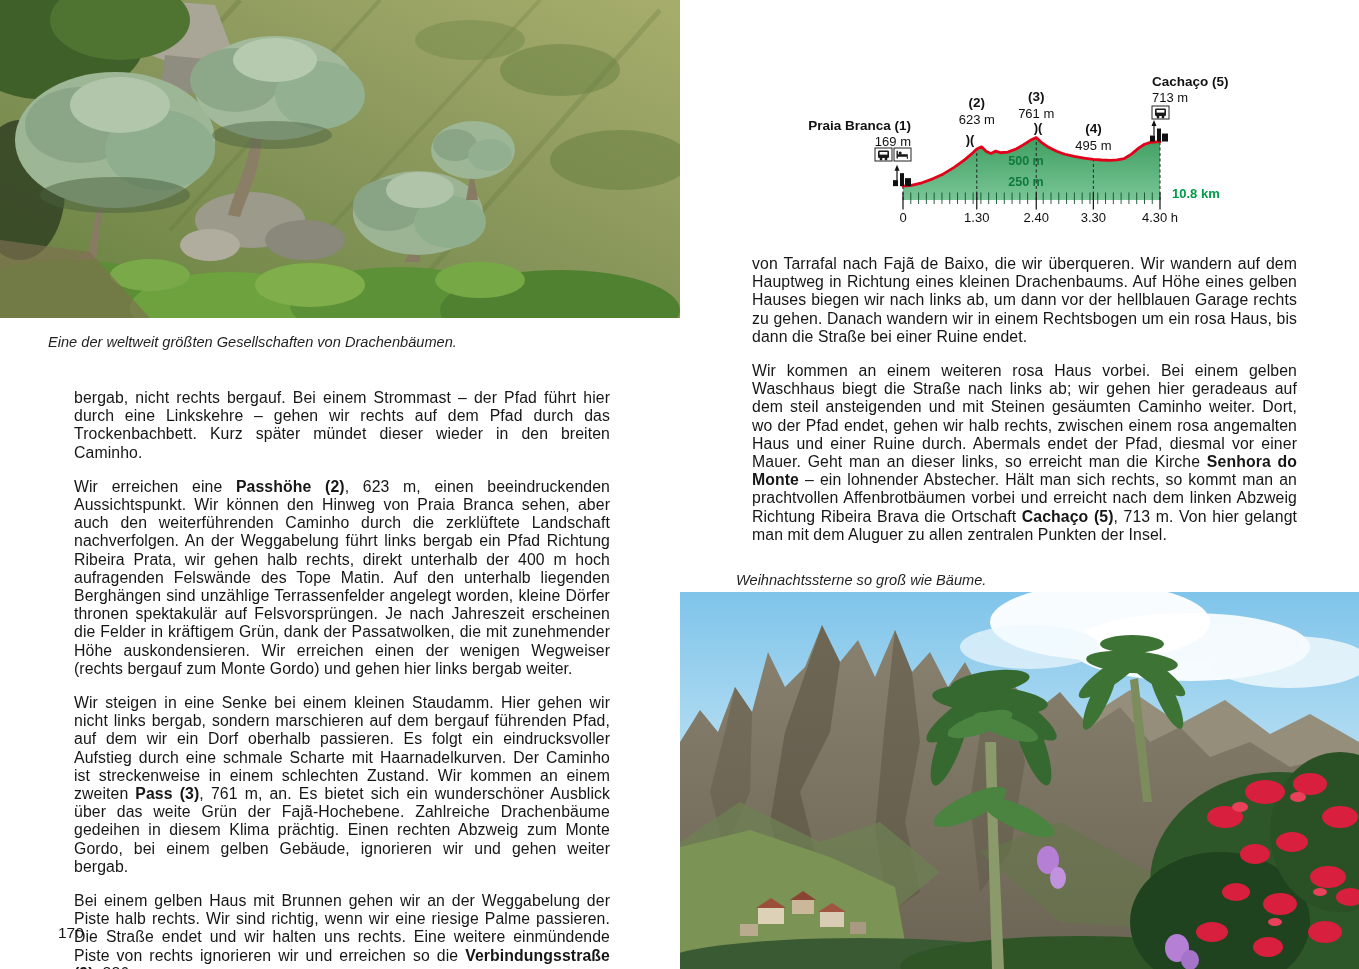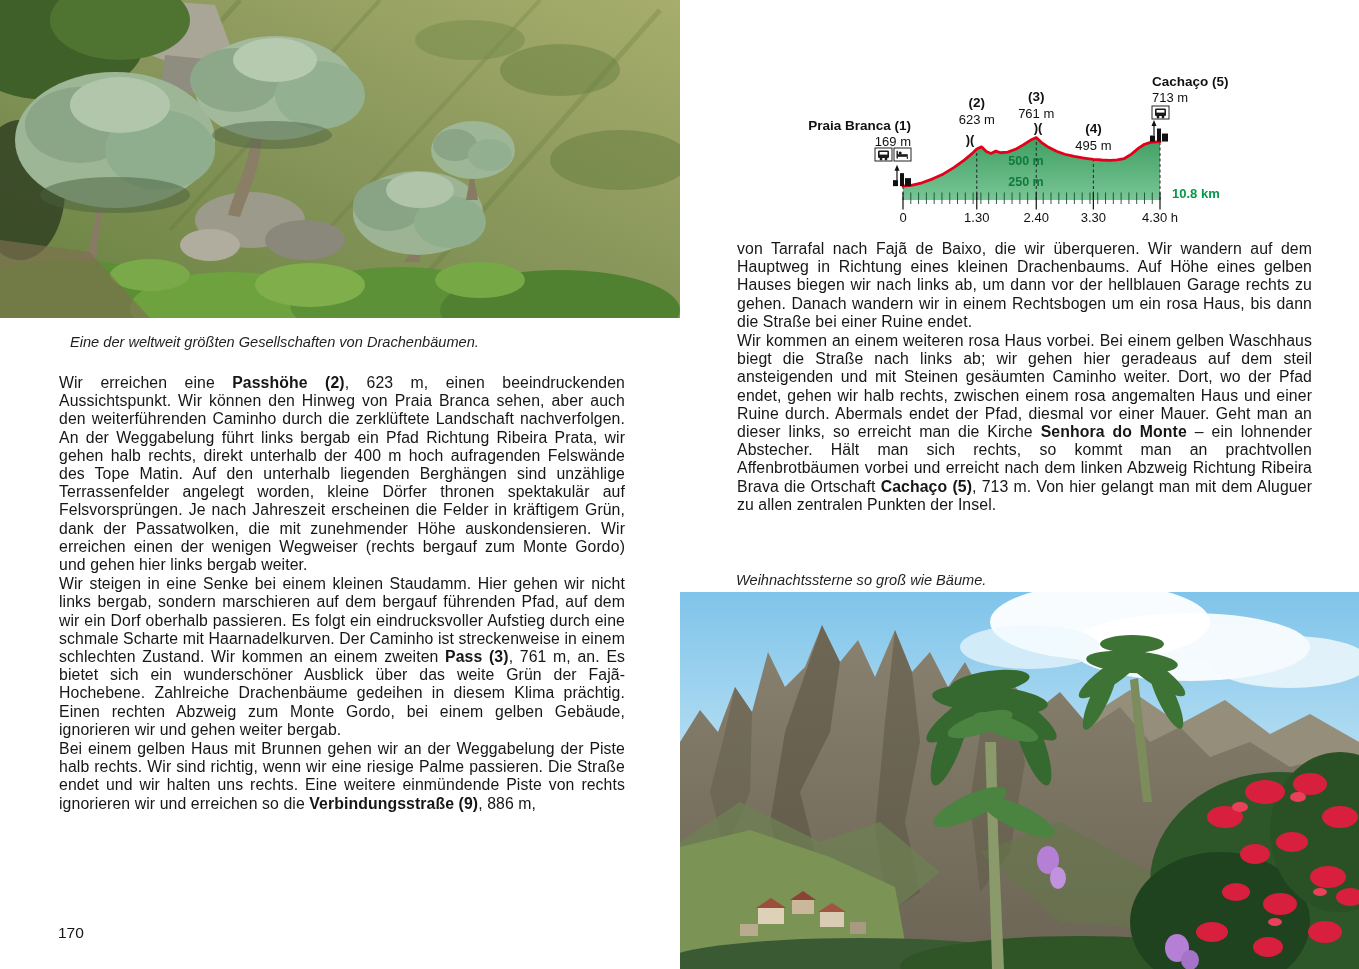--- a/index.html
+++ b/index.html
@@ -3,24 +3,24 @@
 <meta charset="utf-8">
 <style>
   html,body{margin:0;padding:0;background:#ffffff}
   .page{position:relative;width:1359px;height:969px;background:#fff;overflow:hidden;
         font-family:"Liberation Sans",sans-serif;color:#161616}
   .photo{position:absolute;overflow:hidden}
   .photo svg{display:block;width:100%;height:100%}
   .photo-left{left:0;top:0;width:680px;height:318px}
   .photo-right{left:680px;top:592px;width:679px;height:377px}
   .caption{position:absolute;font-style:italic;font-size:14.6px;color:#1f1f1f;white-space:nowrap}
-  .caption-left{left:70px;top:334px}
+  .caption-left{left:48px;top:334px}
   .caption-right{left:736px;top:572px}
   .textcol{position:absolute;font-size:15.8px;line-height:18.2px;text-align:justify;letter-spacing:.1px}
-  .textcol p{margin:1px;text-align:justify;hyphens:auto;-webkit-hyphens:auto}
+  .textcol p{margin:16px;text-align:justify;hyphens:auto;-webkit-hyphens:auto}
   .left-col{left:58px;top:373px;width:568px}
   .right-col{left:736px;top:239px;width:577px}
   .pagenum{position:absolute;left:58px;top:924px;font-size:15.5px}
   .chart{position:absolute;left:780px;top:58px;width:575px;height:175px}
   .chart svg{display:block;width:100%;height:100%;font-family:"Liberation Sans",sans-serif}
 </style>
 </head>
 <body>
 
 <div class="page">
@@ -95,20 +95,21 @@
         <ellipse cx="480" cy="280" rx="45" ry="18" fill="#76a846"></ellipse>
         <ellipse cx="150" cy="275" rx="40" ry="16" fill="#7aa94a"></ellipse>
         <polygon points="0,240 90,252 150,318 0,318" fill="#7e7050" opacity=".65"></polygon>
       </g>
     </svg>
   </div>
 
   <div class="caption caption-left">Eine der weltweit größten Gesellschaften von Drachenbäumen.</div>
 
   <div class="textcol left-col">
+      <p><span>bergab, nicht rechts bergauf. Bei einem Strommast – der Pfad führt hier durch eine Linkskehre – gehen wir rechts auf dem Pfad durch das Trockenbachbett. Kurz später mündet dieser wieder in den breiten Caminho.</span></p>
       <p><span>Wir erreichen eine </span><b>Passhöhe (2)</b><span>, 623 m, einen beeindruckenden Aussichtspunkt. Wir können den Hinweg von Praia Branca sehen, aber auch den weiterführenden Caminho durch die zerklüftete Landschaft nachverfolgen. An der Weggabelung führt links bergab ein Pfad Richtung Ribeira Prata, wir gehen halb rechts, direkt unterhalb der 400 m hoch aufragenden Felswände des Tope Matin. Auf den unterhalb liegenden Berghängen sind unzählige Terrassenfelder angelegt worden, kleine Dörfer thronen spektakulär auf Felsvorsprüngen. Je nach Jahreszeit erscheinen die Felder in kräftigem Grün, dank der Passatwolken, die mit zunehmender Höhe auskondensieren. Wir erreichen einen der wenigen Wegweiser (rechts bergauf zum Monte Gordo) und gehen hier links bergab weiter.</span></p>
       <p><span>Wir steigen in eine Senke bei einem kleinen Staudamm. Hier gehen wir nicht links bergab, sondern marschieren auf dem bergauf führenden Pfad, auf dem wir ein Dorf oberhalb passieren. Es folgt ein eindrucksvoller Aufstieg durch eine schmale Scharte mit Haarnadelkurven. Der Caminho ist streckenweise in einem schlechten Zustand. Wir kommen an einem zweiten </span><b>Pass (3)</b><span>, 761 m, an. Es bietet sich ein wunderschöner Ausblick über das weite Grün der Fajã-Hochebene. Zahlreiche Drachenbäume gedeihen in diesem Klima prächtig. Einen rechten Abzweig zum Monte Gordo, bei einem gelben Gebäude, ignorieren wir und gehen weiter bergab.</span></p>
       <p><span>Bei einem gelben Haus mit Brunnen gehen wir an der Weggabelung der Piste halb rechts. Wir sind richtig, wenn wir eine riesige Palme passieren. Die Straße endet und wir halten uns rechts. Eine weitere einmündende Piste von rechts ignorieren wir und erreichen so die </span><b>Verbindungsstraße (9)</b><span>, 886 m,</span></p>
     </div>
 
   <div class="pagenum">170</div>
 
   <div class="chart">
     <svg id="chart-svg" viewBox="0 0 575 175">
         <defs>

